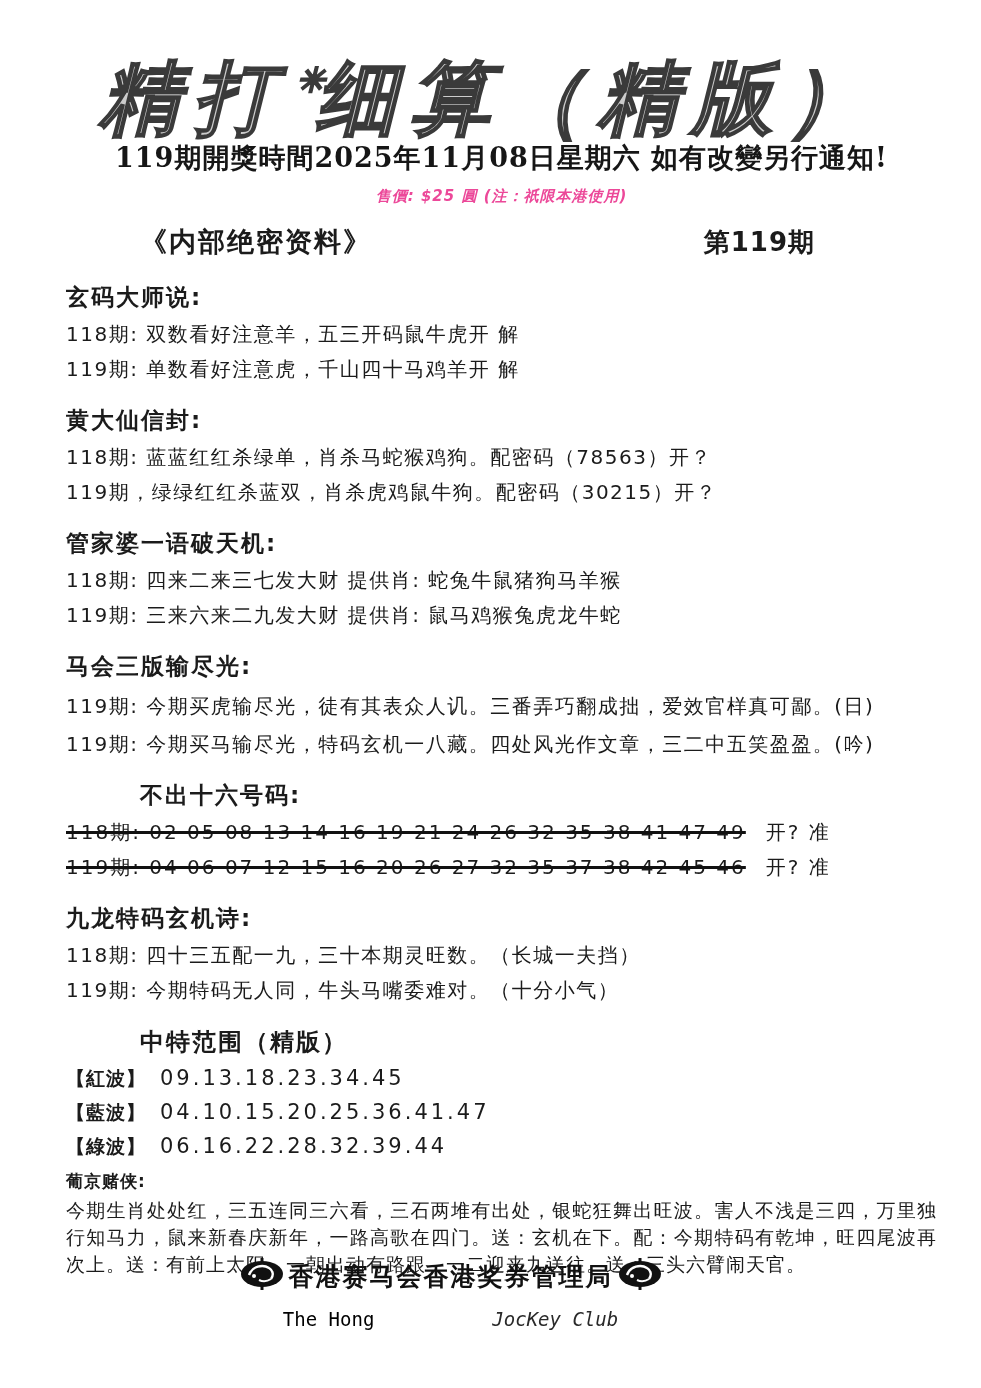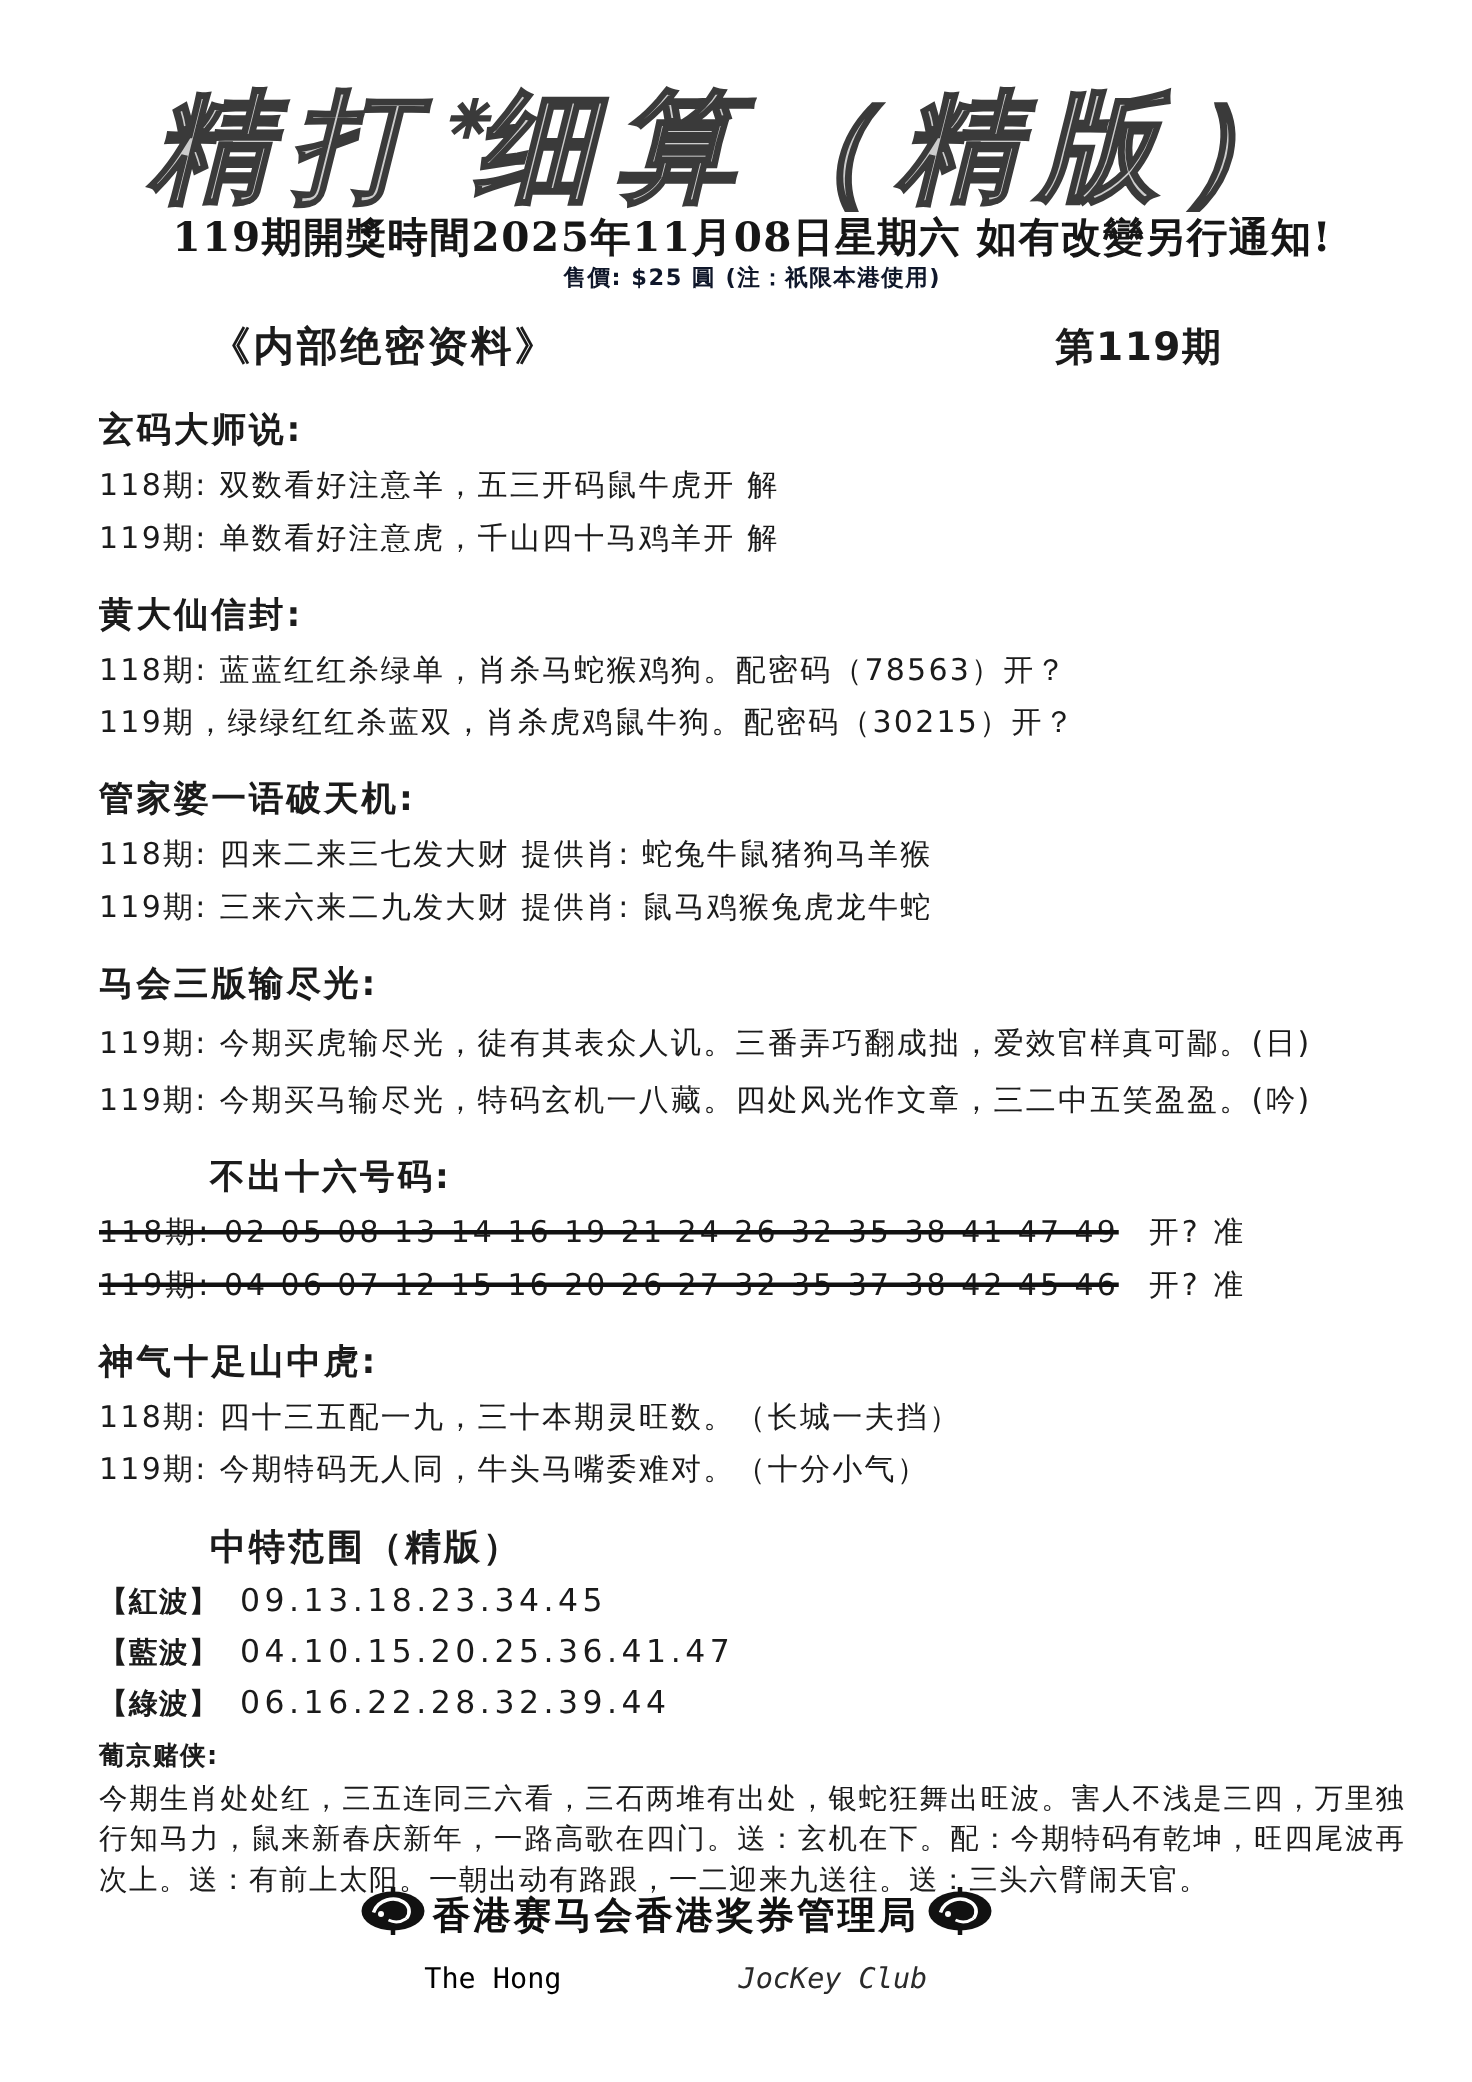--- a/index.html
+++ b/index.html
@@ -18,21 +18,21 @@
     transform:skewX(-14deg);
     color:rgba(50,50,50,.25);
     -webkit-text-stroke:2px #3a3a3a;
   }
   .callig .star{font-size:34px;letter-spacing:0;vertical-align:34px;-webkit-text-stroke:1.4px #3a3a3a;}
   .dateline{
     text-align:center;margin-top:4px;
     font-family:"DejaVu Serif","Liberation Serif",serif;
     font-weight:700;font-size:27px;letter-spacing:1px;color:#161616;
   }
-  .priceline{text-align:center;font-size:15px;font-weight:700;letter-spacing:1px;color:#0f172a;}
+  .priceline{text-align:center;margin-top:11px;font-size:15px;font-weight:700;letter-spacing:1px;color:#ec4899;font-style:italic;}
 
   
   .dochead{display:flex;justify-content:space-between;align-items:baseline;margin-top:18px;padding:0 122px 0 74px;}
   .doc-title{font-size:27px;font-weight:700;letter-spacing:2px;}
   .issue{font-size:26px;font-weight:700;letter-spacing:1px;}
 
   
   .h{font-size:23px;font-weight:700;letter-spacing:2px;margin-top:22px;}
   .ln{font-size:20px;letter-spacing:1.5px;margin-top:8px;line-height:27px;}
   .mahui .ln{margin-top:11px;}
@@ -106,21 +106,21 @@
     <div class="h indent1">不出十六号码:</div>
     <div class="ln strike-row">
       <span class="struck">118期: 02 05 08 13 14 16 19 21 24 26 32 35 38 41 47 49</span><span class="tail">开? 准</span>
     </div>
     <div class="ln strike-row">
       <span class="struck">119期: 04 06 07 12 15 16 20 26 27 32 35 37 38 42 45 46</span><span class="tail">开? 准</span>
     </div>
   </section>
 
   <section>
-    <div class="h">神气十足山中虎:</div>
+    <div class="h">九龙特码玄机诗:</div>
     <div class="ln">118期: 四十三五配一九，三十本期灵旺数。（长城一夫挡）</div>
     <div class="ln">119期: 今期特码无人同，牛头马嘴委难对。（十分小气）</div>
   </section>
 
   <section>
     <div class="h indent1 zhongte-h">中特范围（精版）</div>
     <div class="wave">
       <span class="wlabel">【紅波】</span>
       <span class="wnums">09.13.18.23.34.45</span>
     </div>

